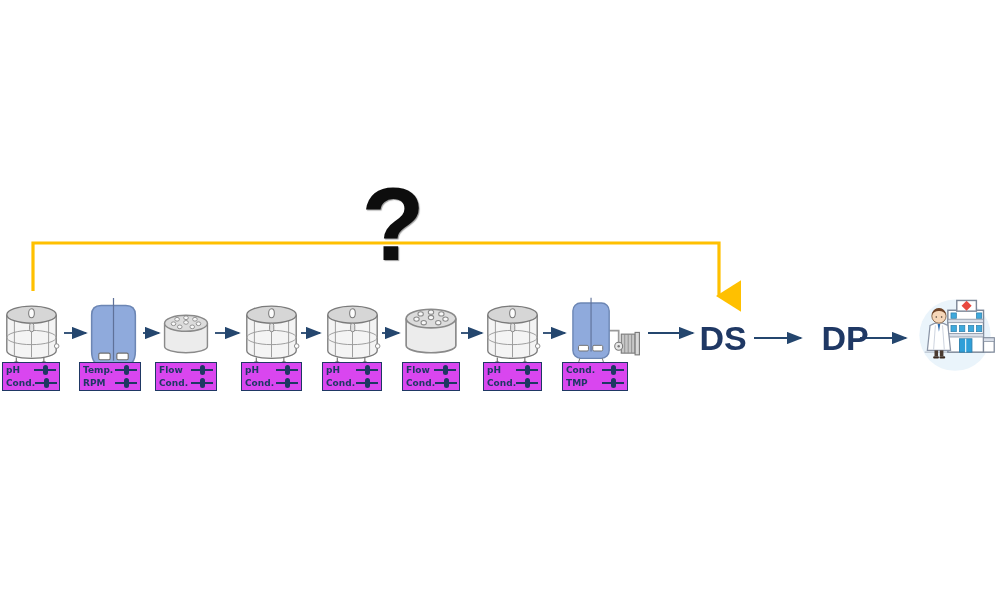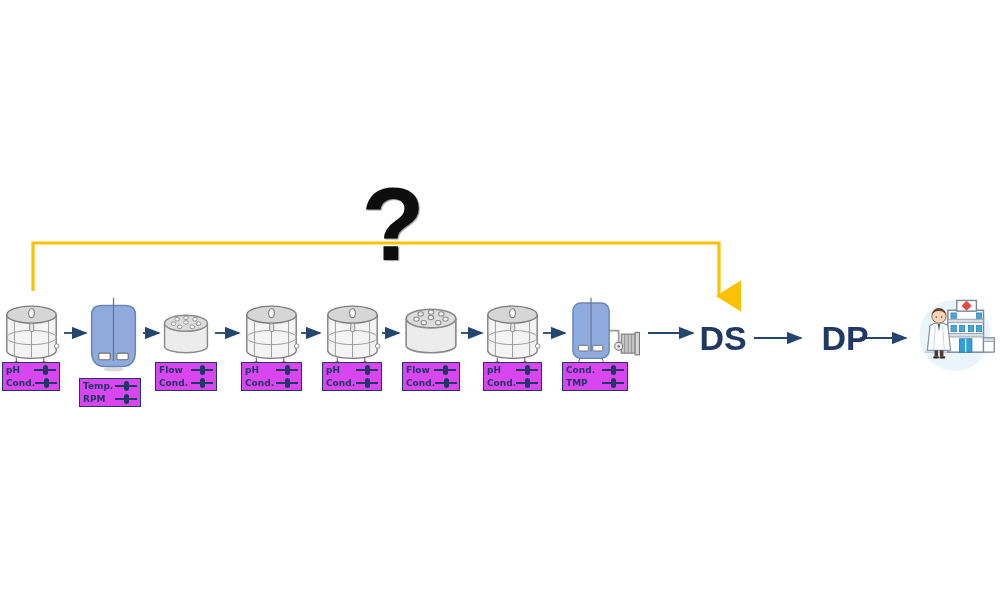--- a/index.html
+++ b/index.html
@@ -185,21 +185,21 @@
         </span>
     </div>
     <div class="param-row">
       <span class="param-label">Cond.</span>
       <span class="slider">
           <span class="slider-bar"></span>
         </span>
     </div>
   </div>
 
-  <div class="param-box" style="left:79px;width:62px;margin-top:16px;">
+  <div class="param-box" style="left:79px;width:62px;">
     <div class="param-row">
       <span class="param-label">Temp.</span>
       <span class="slider">
           <span class="slider-bar"></span>
         </span>
     </div>
     <div class="param-row">
       <span class="param-label">RPM</span>
       <span class="slider">
           <span class="slider-bar"></span>

